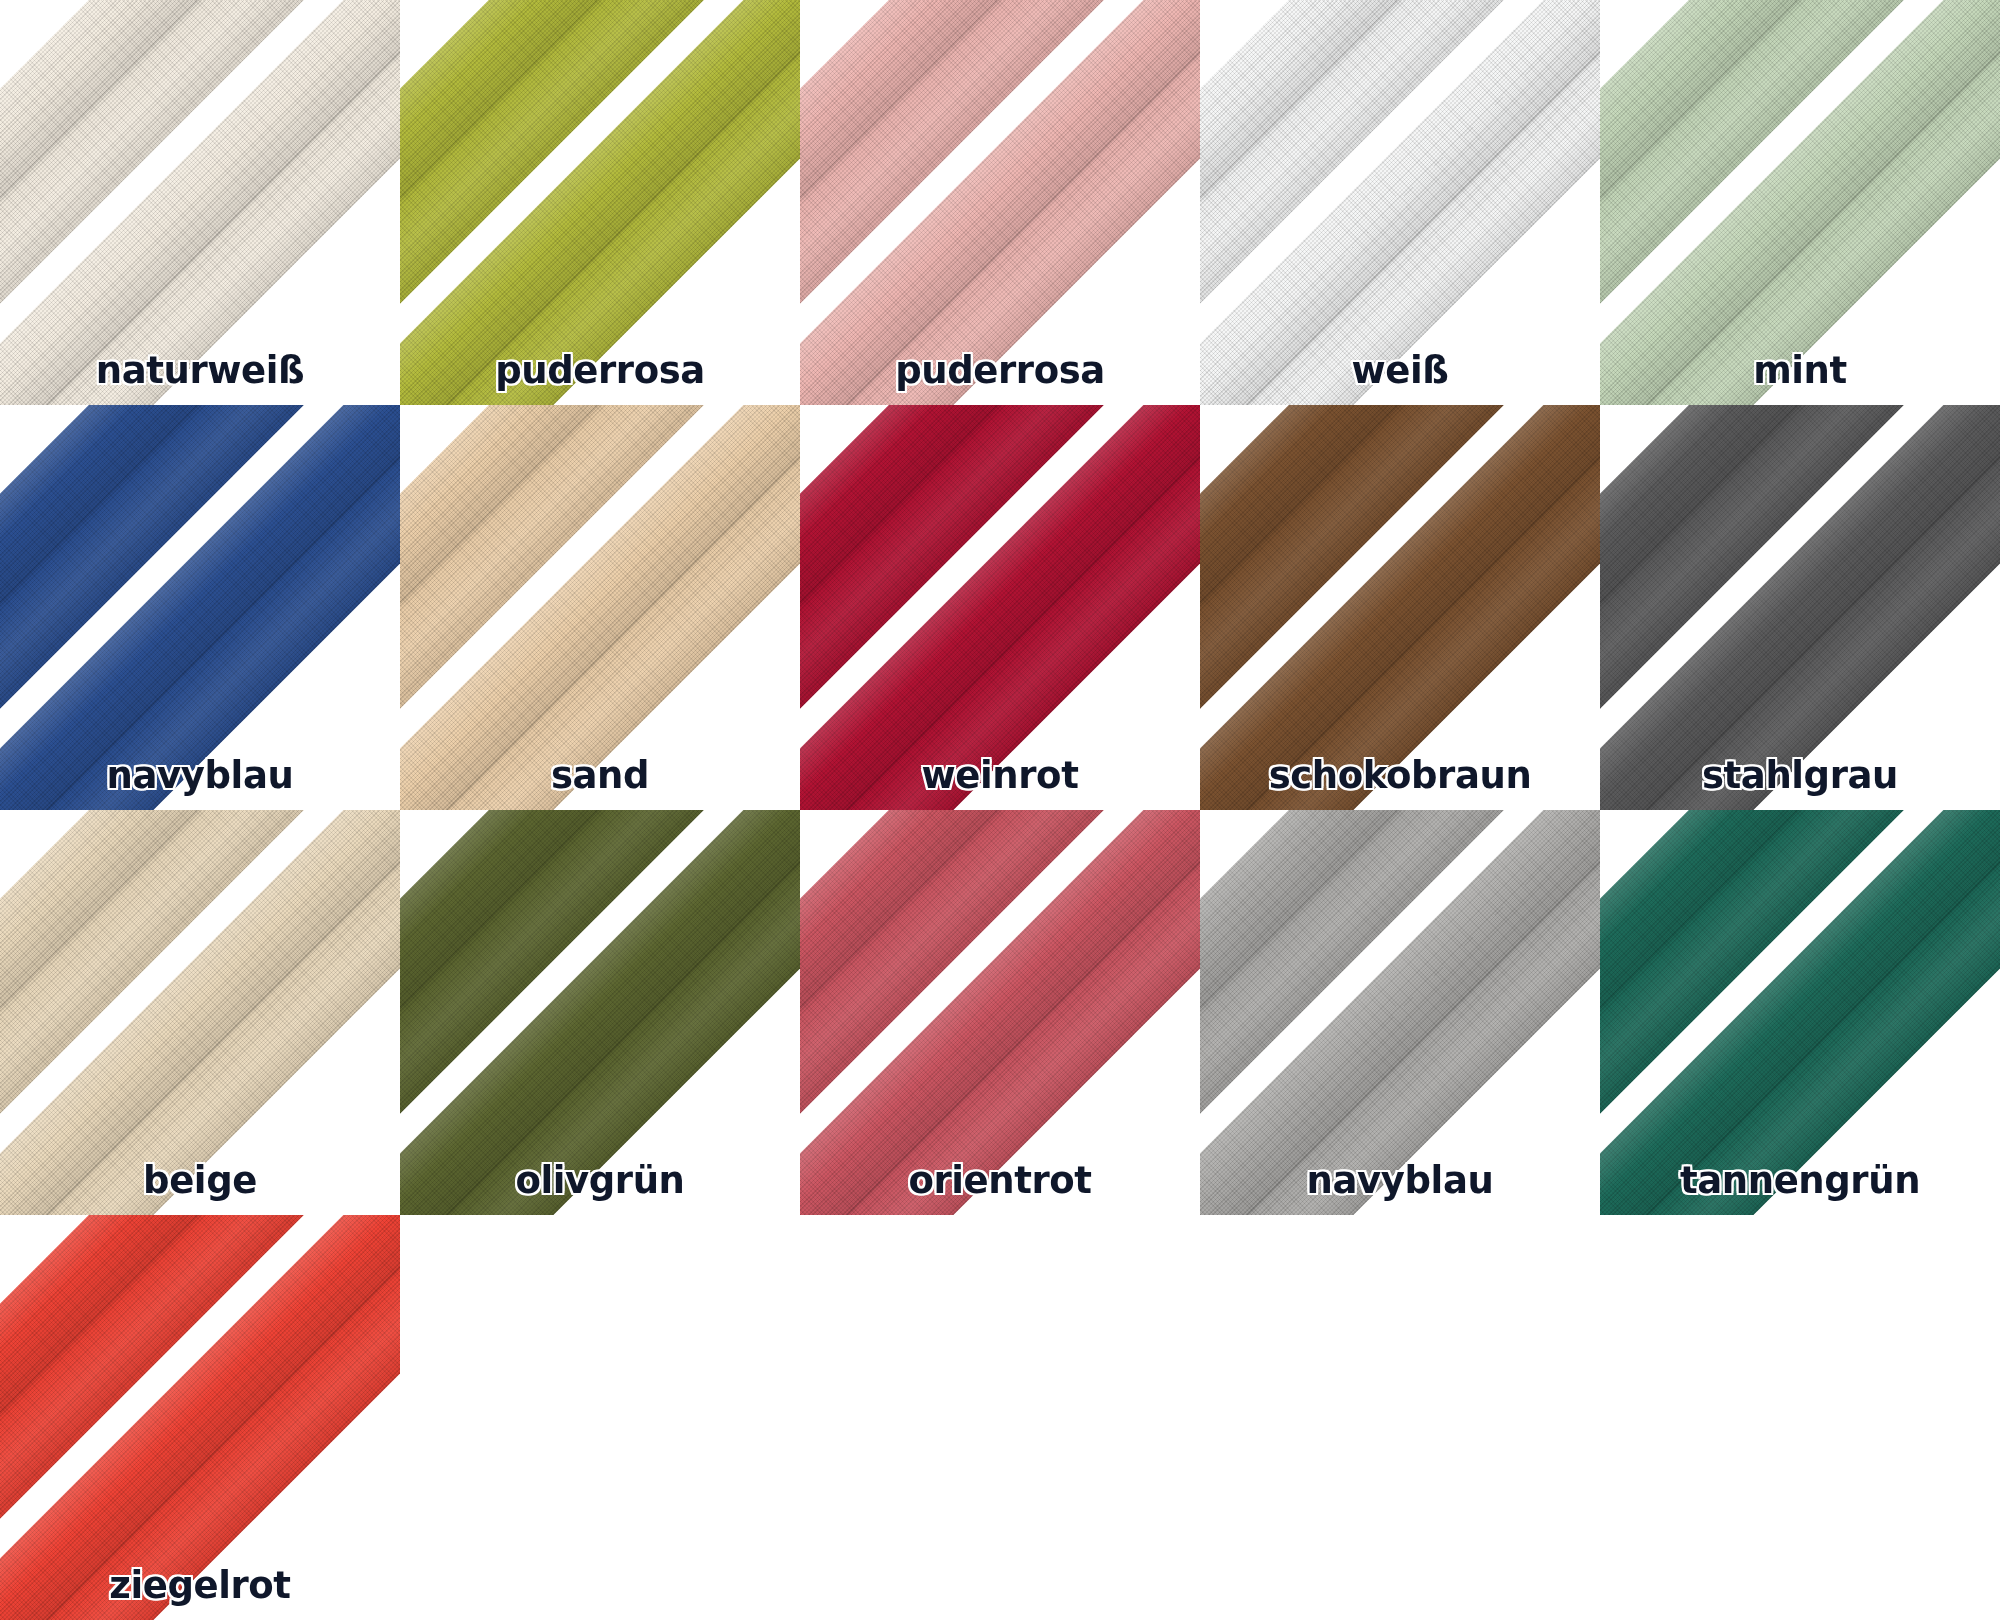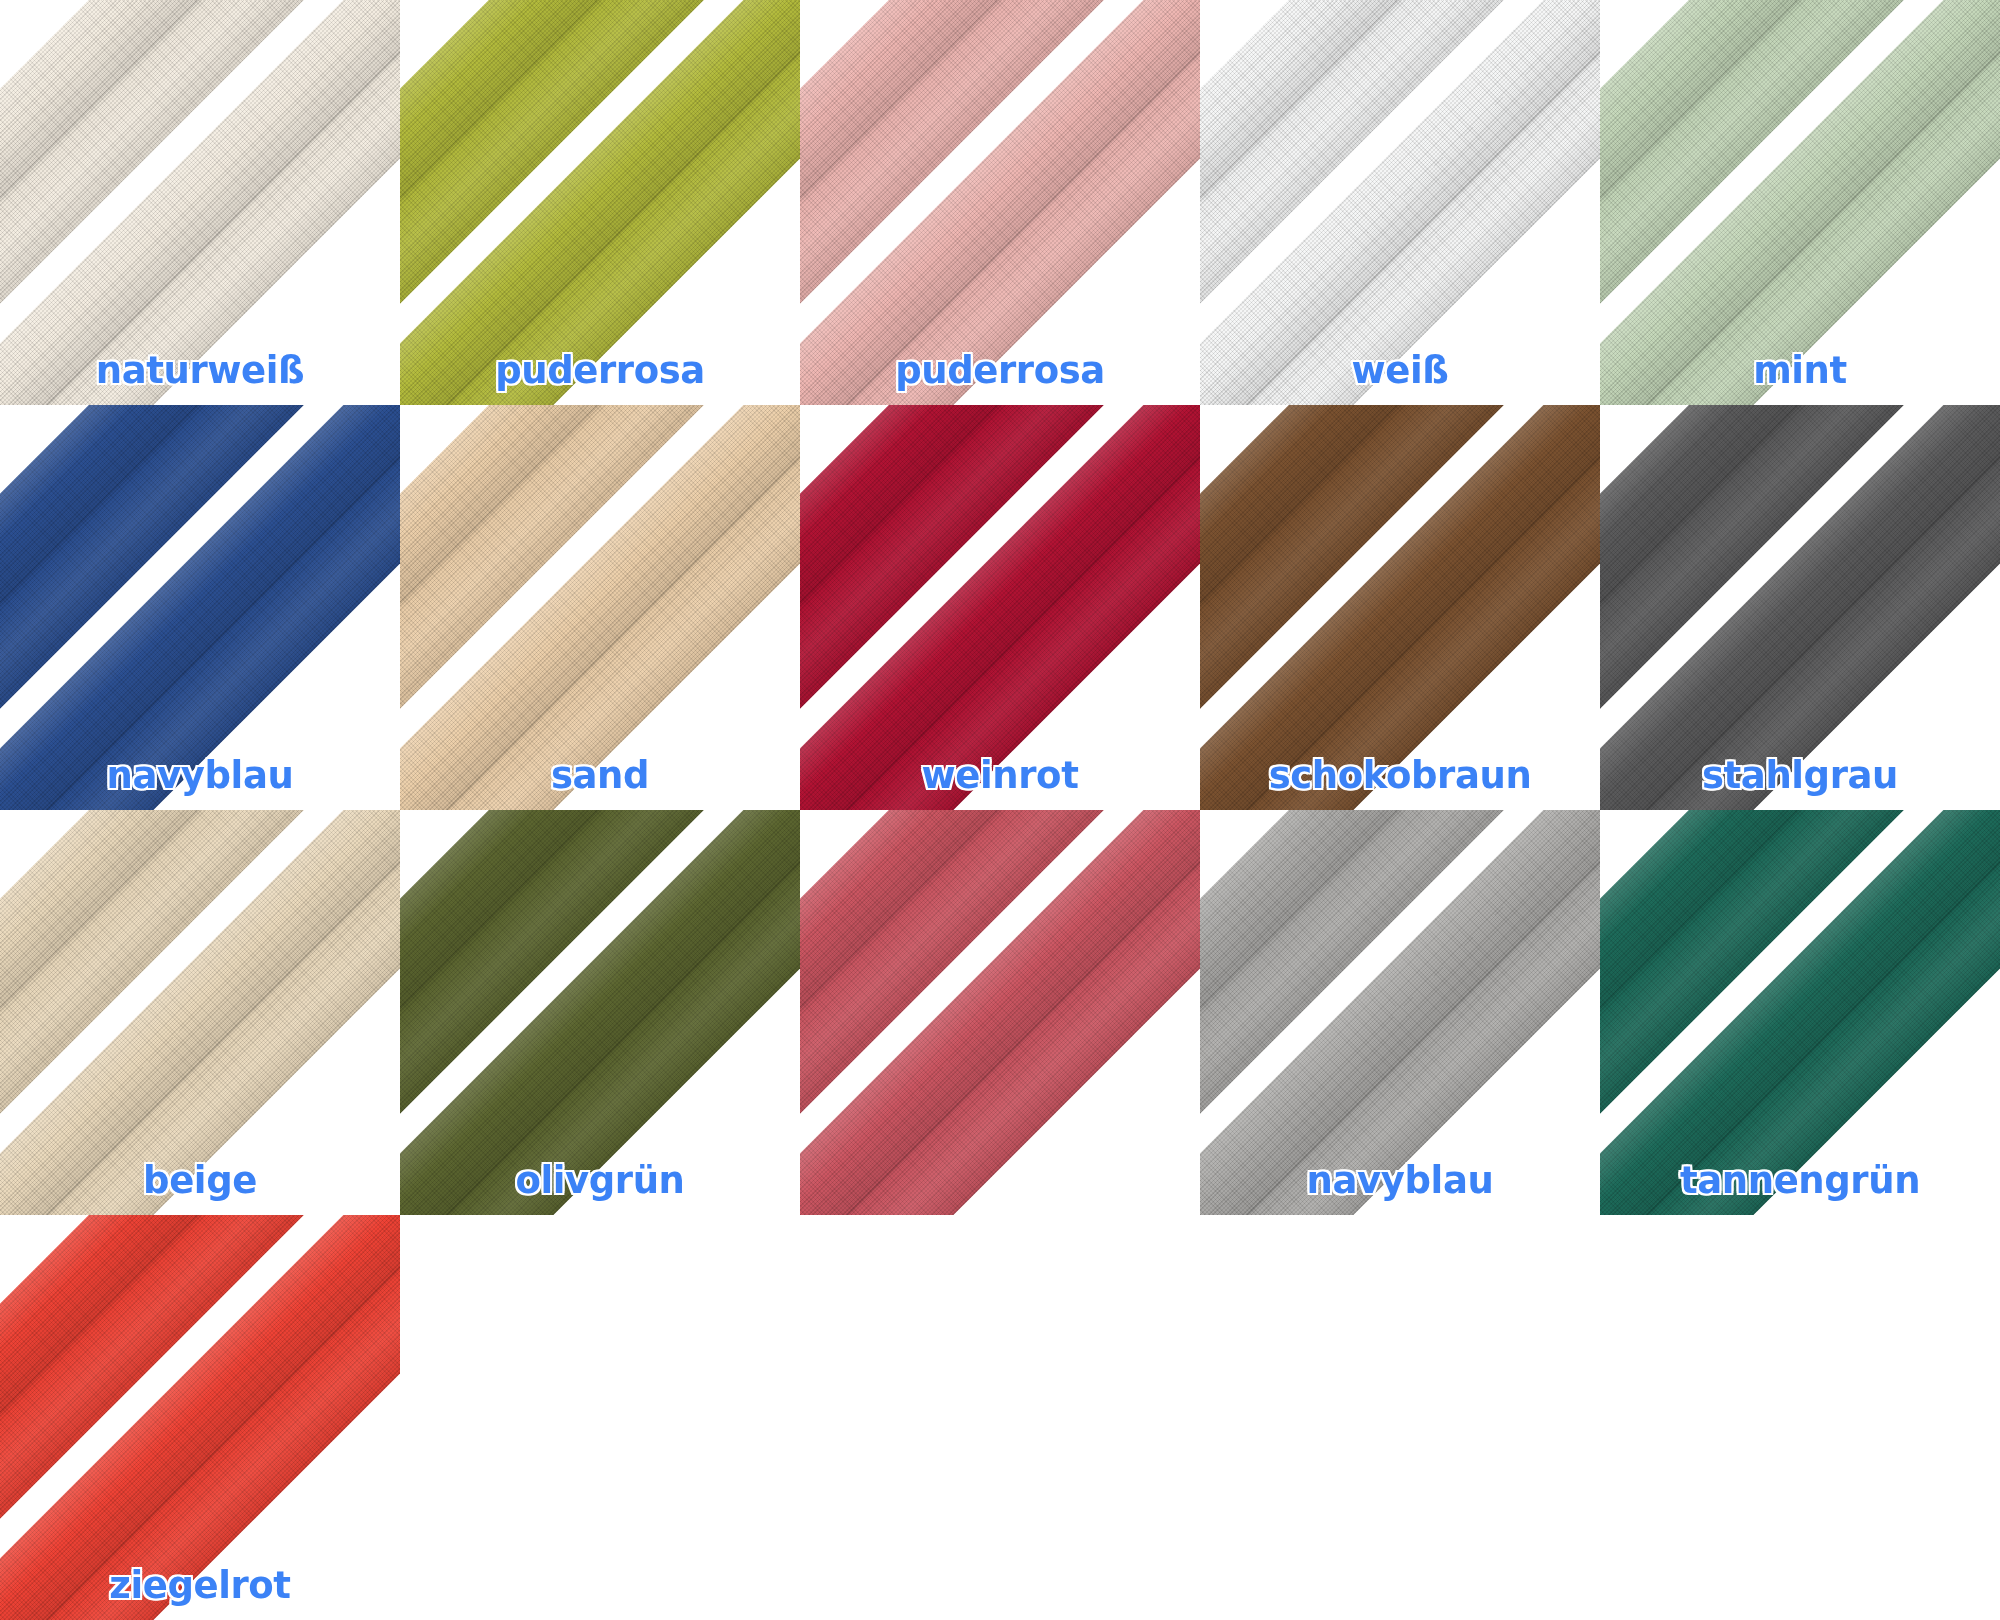--- a/index.html
+++ b/index.html
@@ -67,21 +67,21 @@
 
   .swatch-label{
     position:absolute;
     left:0; right:0;
     bottom:16px;
     text-align:center;
     font-family:"DejaVu Sans",sans-serif;
     font-weight:bold;
     font-size:37px;
     line-height:1;
-    color:#3b82f6;
+    color:#0f172a;
     letter-spacing:-0.4px;
     white-space:nowrap;
     text-shadow:
       -2px -2px 0 #ffffff,  2px -2px 0 #ffffff,
       -2px  2px 0 #ffffff,  2px  2px 0 #ffffff,
       -2px  0   0 #ffffff,  2px  0   0 #ffffff,
        0   -2px 0 #ffffff,  0    2px 0 #ffffff;
   }
 </style>
 </head>
@@ -274,20 +274,21 @@
           <div class="weave"></div>
           <div class="shade"></div>
           <div class="crease"></div>
         </div>
         <div class="ribbon-band b2" style="background: rgb(204, 86, 98);">
           <div class="weave"></div>
           <div class="shade"></div>
           <div class="crease"></div>
         </div>
       </div>
+      <div class="swatch-label">orientrot</div>
     </div>
     <div class="swatch-cell">
       <div class="ribbon-art">
         <div class="ribbon-band b1" style="background: rgb(173, 172, 170);">
           <div class="weave"></div>
           <div class="shade"></div>
           <div class="crease"></div>
         </div>
         <div class="ribbon-band b2" style="background: rgb(173, 172, 170);">
           <div class="weave"></div>

